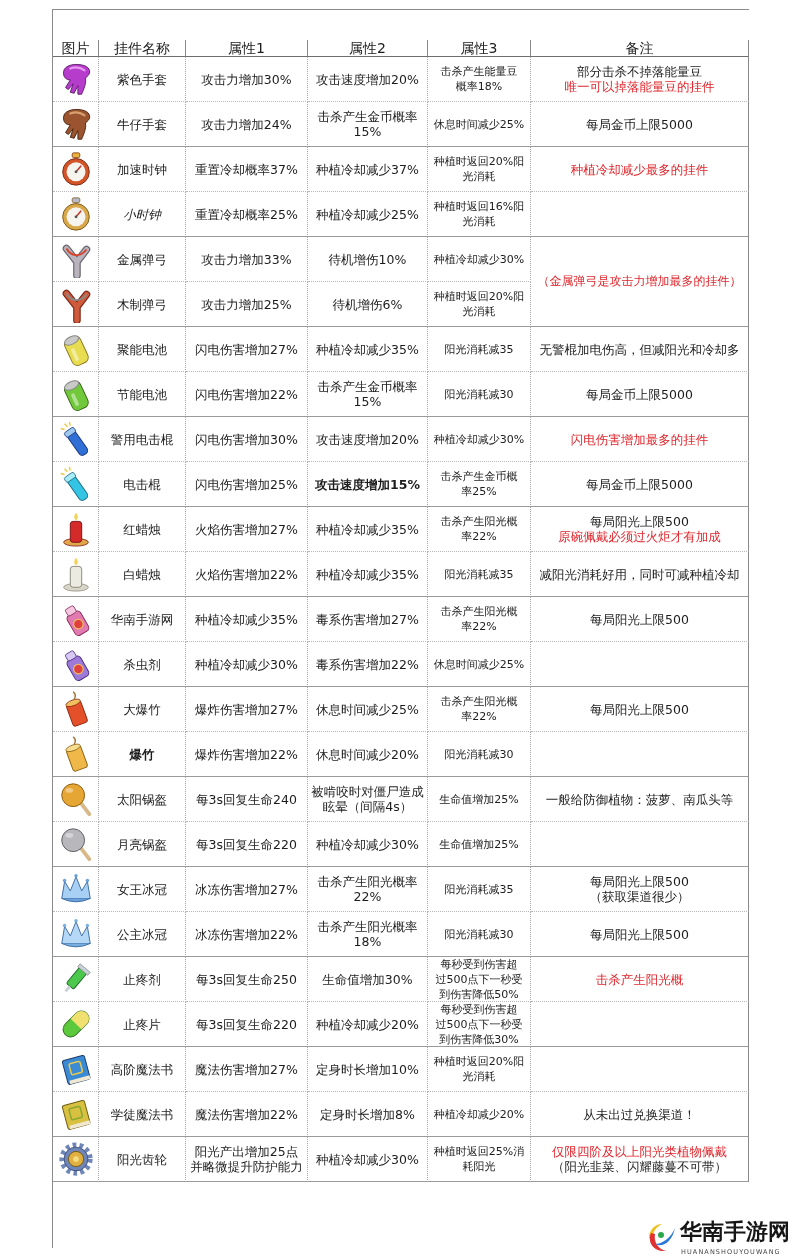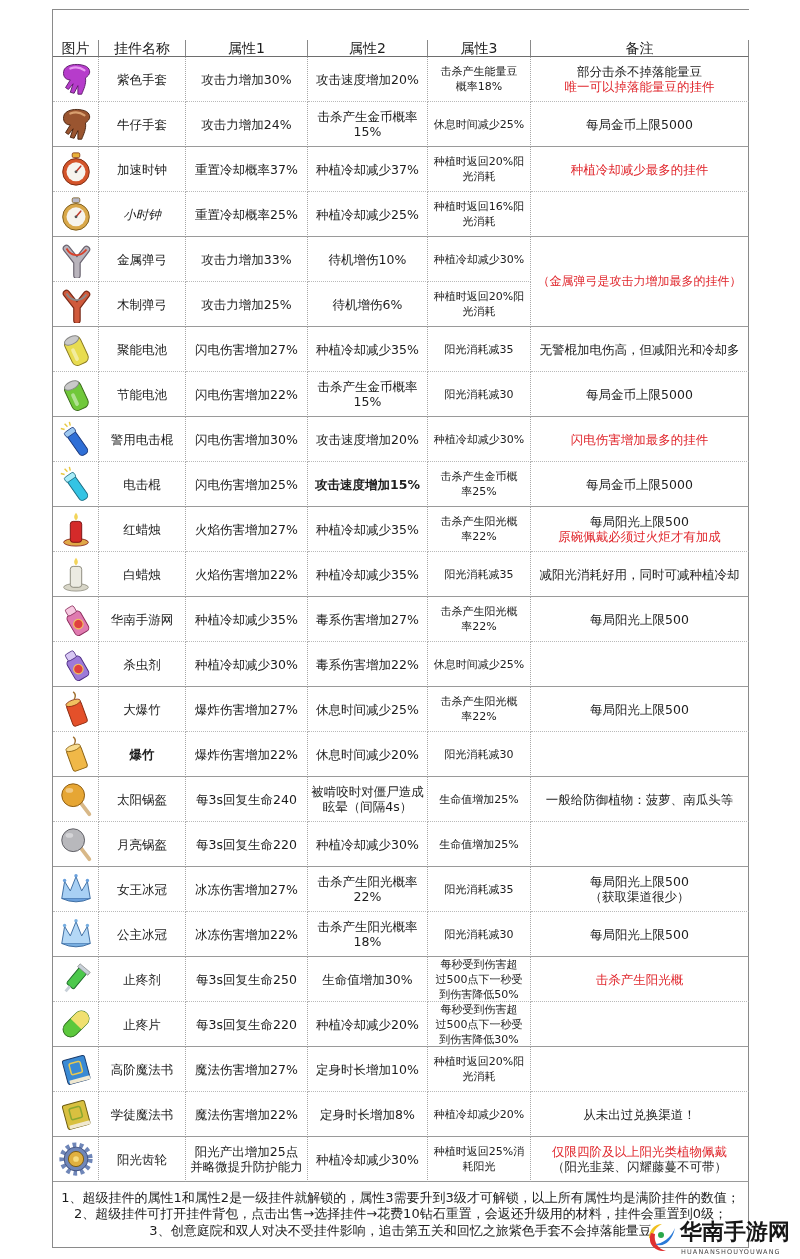--- a/index.html
+++ b/index.html
@@ -246,21 +246,20 @@
             </g>
           </svg></span></div><div class="cell ge" style="grid-area: 26 / 2;">学徒魔法书</div><div class="cell ge" style="grid-area: 26 / 3;">魔法伤害增加22%</div><div class="cell ge" style="grid-area: 26 / 4;">定身时长增加8%</div><div class="cell a3 ge" style="grid-area: 26 / 5;">种植冷却减少20%</div><div class="cell last ge" style="grid-area: 26 / 6 / span 1;"><span class="note-line">从未出过兑换渠道！</span></div></div>
     <div class="row"><div class="cell ge" style="grid-area: 27 / 1;"><span class="icon"><svg viewBox="0 0 40 40" width="38" height="38">
             <circle cx="20" cy="20" r="15" fill="none" stroke="#6f86b8" stroke-width="5" stroke-dasharray="4 3.4"></circle>
             <circle cx="20" cy="20" r="12.5" fill="#6f86b8" stroke="#2a3a6a" stroke-width=".8"></circle>
             <circle cx="20" cy="20" r="8" fill="#e0b040" stroke="#7a5a10"></circle>
             <circle cx="20" cy="20" r="3" fill="#f6dc80"></circle>
           </svg></span></div><div class="cell ge" style="grid-area: 27 / 2;">阳光齿轮</div><div class="cell ge" style="grid-area: 27 / 3;">阳光产出增加25点
 并略微提升防护能力</div><div class="cell ge" style="grid-area: 27 / 4;">种植冷却减少30%</div><div class="cell a3 ge" style="grid-area: 27 / 5;">种植时返回25%消
 耗阳光</div><div class="cell last ge" style="grid-area: 27 / 6 / span 1;"><span class="note-line red">仅限四阶及以上阳光类植物佩戴</span><span class="note-line">（阳光韭菜、闪耀藤蔓不可带）</span></div></div>
-    <div class="foot"><span class="foot-line">1、超级挂件的属性1和属性2是一级挂件就解锁的，属性3需要升到3级才可解锁，以上所有属性均是满阶挂件的数值；</span><span class="foot-line">2、超级挂件可打开挂件背包，点击出售→选择挂件→花费10钻石重置，会返还升级用的材料，挂件会重置到0级；</span><span class="foot-line">3、创意庭院和双人对决不受挂件影响，追击第五关和回忆之旅紫色手套不会掉落能量豆</span></div>
   </div>
 
 <div class="wm">
   <span class="wm-logo">
     <svg viewBox="0 0 32 32" width="32" height="32">
       <path d="M4 17C4 9 10 3 17 3C11 6 7.5 11 7.5 18Z" fill="#f0c020"></path>
       <path d="M6 12C2 22 9 31 21 30C13 28 8.5 21 10 13Z" fill="#e03030"></path>
       <path d="M10 23C17 23 26 17 30 7C27 21 18 27 10 23Z" fill="#2a7ad8"></path>
       <circle cx="16" cy="14" r="3" fill="#2aa84a"></circle>
     </svg>

